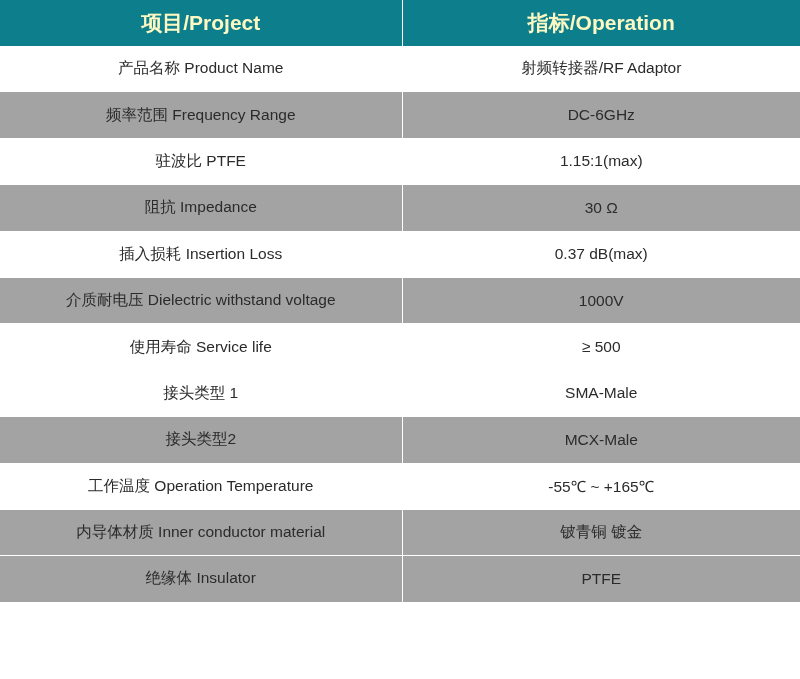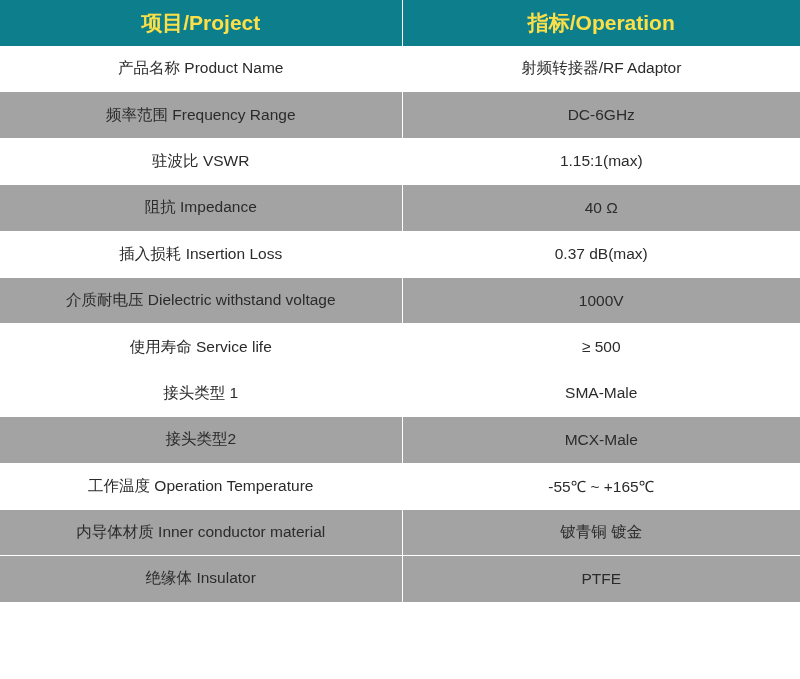--- a/index.html
+++ b/index.html
@@ -17,21 +17,21 @@
   .spec-table {
     width: 800px;
     border-collapse: collapse;
     table-layout: fixed;
   }
   .spec-table col.col-project { width: 402px; }
   .spec-table col.col-indicator { width: 398px; }
 
   .spec-table thead th {
     background: #0d7f8c;
-    color: #fde047;
+    color: #fef9c3;
     font-size: 21px;
     font-weight: bold;
     height: 46px;
     line-height: 46px;
     padding: 0;
     text-align: center;
     border-right: 1px solid #ffffff;
   }
   .spec-table thead th:last-child {
     border-right: none;
@@ -75,26 +75,26 @@
   <tbody>
     <tr class="odd">
       <td>产品名称 Product Name</td>
       <td>射频转接器/RF Adaptor</td>
     </tr>
     <tr class="even">
       <td>频率范围 Frequency Range</td>
       <td>DC-6GHz</td>
     </tr>
     <tr class="odd">
-      <td>驻波比 VSWR</td>
+      <td>驻波比 PTFE</td>
       <td>1.15:1(max)</td>
     </tr>
     <tr class="even">
       <td>阻抗 Impedance</td>
-      <td>40 Ω</td>
+      <td>30 Ω</td>
     </tr>
     <tr class="odd">
       <td>插入损耗 Insertion Loss</td>
       <td>0.37 dB(max)</td>
     </tr>
     <tr class="even">
       <td>介质耐电压 Dielectric withstand voltage</td>
       <td>1000V</td>
     </tr>
     <tr class="odd">

